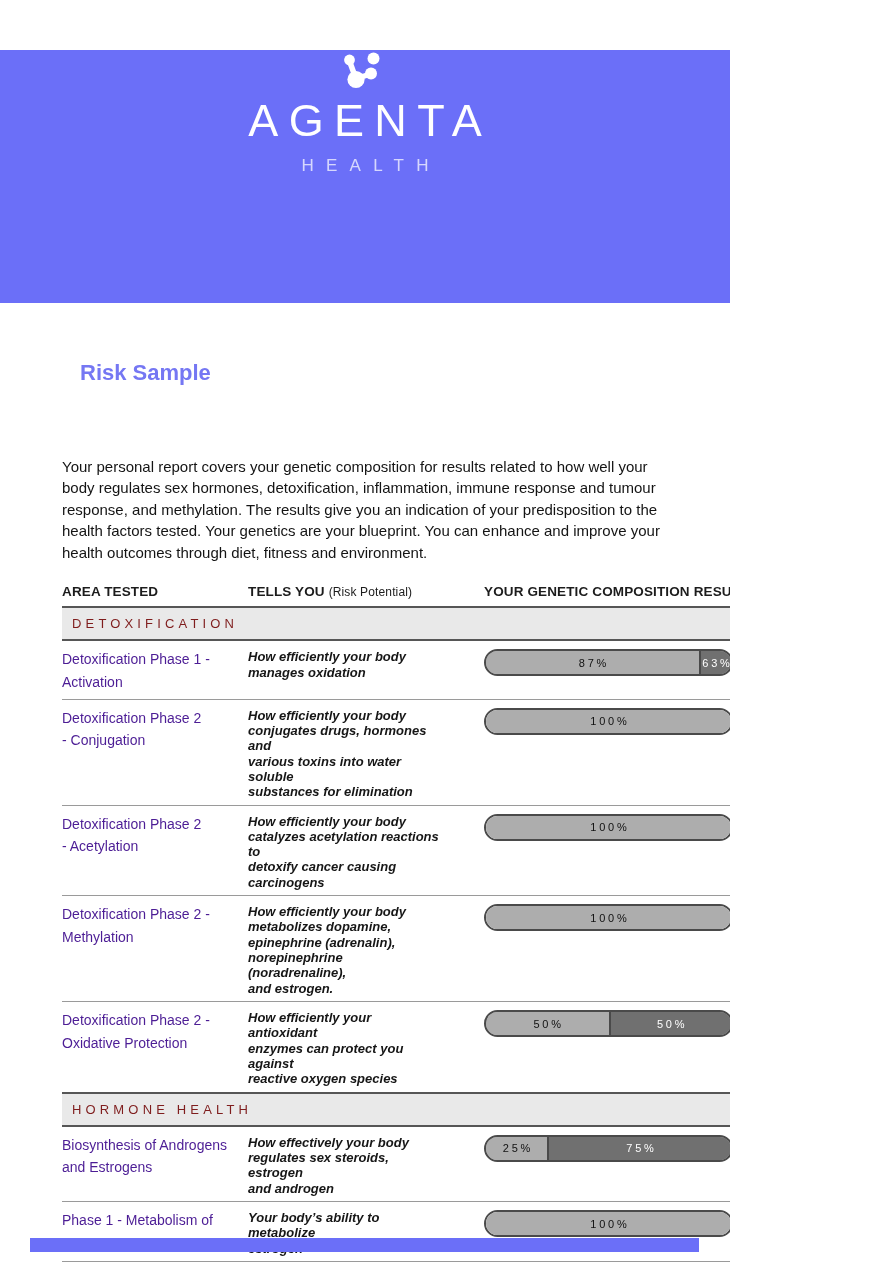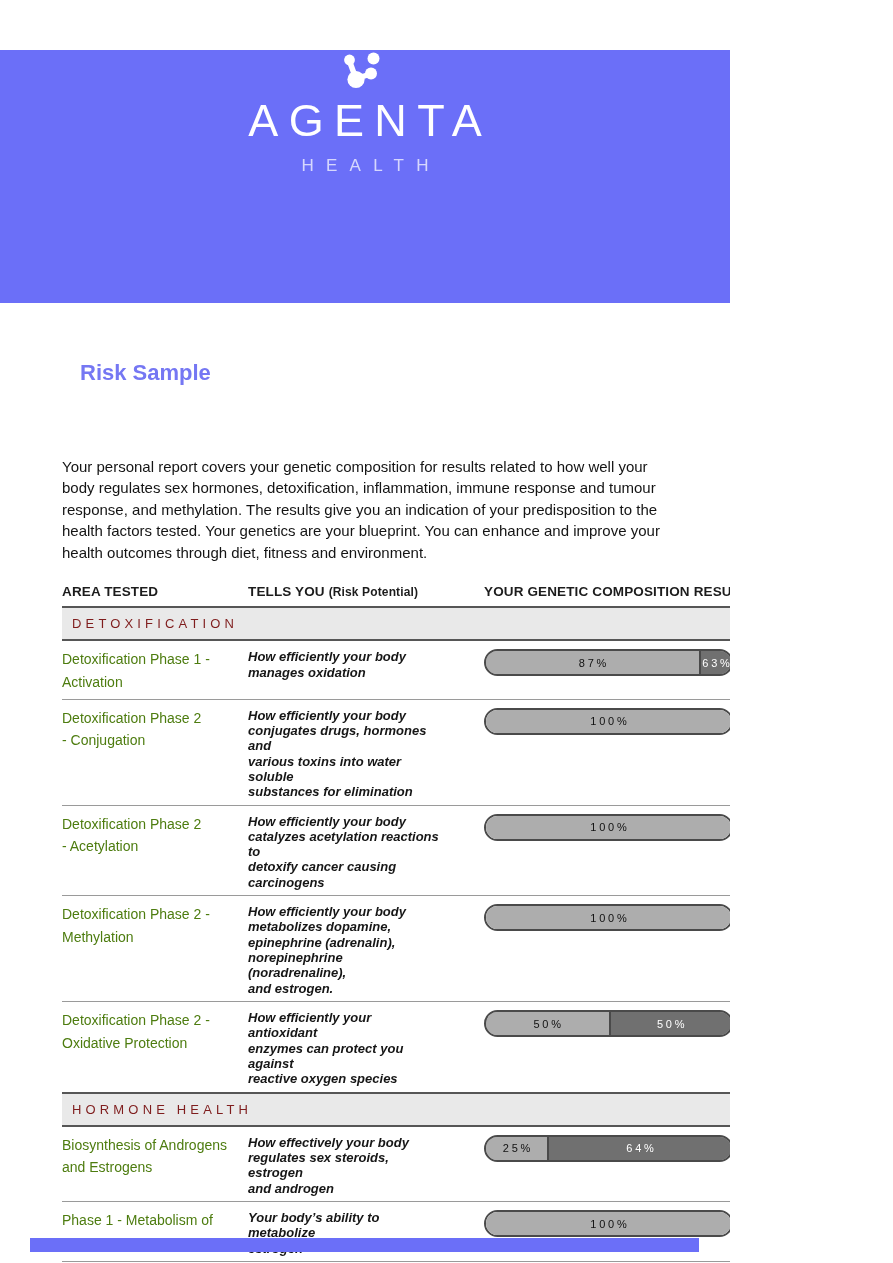--- a/index.html
+++ b/index.html
@@ -24,30 +24,30 @@
 
   
   .title{margin:57px 0 0 80px;font-size:22px;font-weight:bold;color:var(--title-purple);}
   .intro{margin:70px 58px 0 62px;font-size:15px;line-height:1.43;color:#141414;}
 
   
   .table{margin:21px 73px 0 62px;width:758px;}
   .thead{display:grid;grid-template-columns:186px 236px 284px 52px;align-items:end;
          padding-bottom:7px;border-bottom:2px solid var(--rule-dark);}
   .th{font-size:13.5px;font-weight:600;letter-spacing:0.01em;color:#1c1c1c;}
-  .th .note{font-size:12px;font-weight:700;}
+  .th .note{font-size:12px;font-weight:400;}
   .th-page{text-align:left;}
 
   .section-row{background:var(--section-bg);border-bottom:2px solid var(--rule-dark);
                padding:8px 0 8px 10px;font-size:13px;letter-spacing:0.32em;color:#7f1d1d;}
 
   .data-row{display:grid;grid-template-columns:186px 236px 284px 52px;
             padding:7px 0 5px;border-bottom:1.5px solid var(--rule-light);}
   .data-row.before-section{border-bottom:2px solid var(--rule-dark);}
-  .cell-area{font-size:14px;line-height:1.62;white-space:pre-line;padding-right:6px;color:#4d7c0f;}
+  .cell-area{font-size:14px;line-height:1.62;white-space:pre-line;padding-right:6px;color:#4c1d95;}
   .cell-tells{font-size:13px;font-style:italic;font-weight:600;line-height:1.18;
               white-space:pre-line;padding-right:40px;color:#161616;padding-top:1px;}
   .cell-results{padding-top:1px;}
   .bar{width:249px;height:27px;border:2px solid var(--bar-border);border-radius:15px;
        overflow:hidden;display:flex;background:var(--bar-light);}
   .seg{display:flex;align-items:center;justify-content:center;height:100%;
        font-size:11px;letter-spacing:0.25em;text-indent:0.25em;font-weight:500;}
   .seg.light{background:var(--bar-light);color:#111;}
   .seg.dark{background:var(--bar-dark);color:#fff;border-left:2px solid var(--bar-border);}
   .cell-page{font-size:14px;text-align:center;padding-top:2px;color:#101010;}
@@ -181,21 +181,21 @@
 and Estrogens</div>
     <div class="cell-tells">How effectively your body
 regulates sex steroids, estrogen
 and androgen</div>
     <div class="cell-results">
       <div class="bar">
                 <div class="seg light" style="width: 25%;">
                   <span>25%</span>
                 </div>
                 <div class="seg dark" style="width: 75%;">
-                  <span>64%</span>
+                  <span>75%</span>
                 </div>
               </div>
     </div>
     <div class="cell-page">19</div>
   </div>
           <div class="data-row">
     <div class="cell-area">Phase 1 - Metabolism of
 Estrogens</div>
     <div class="cell-tells">Your body’s ability to metabolize
 estrogen</div>

